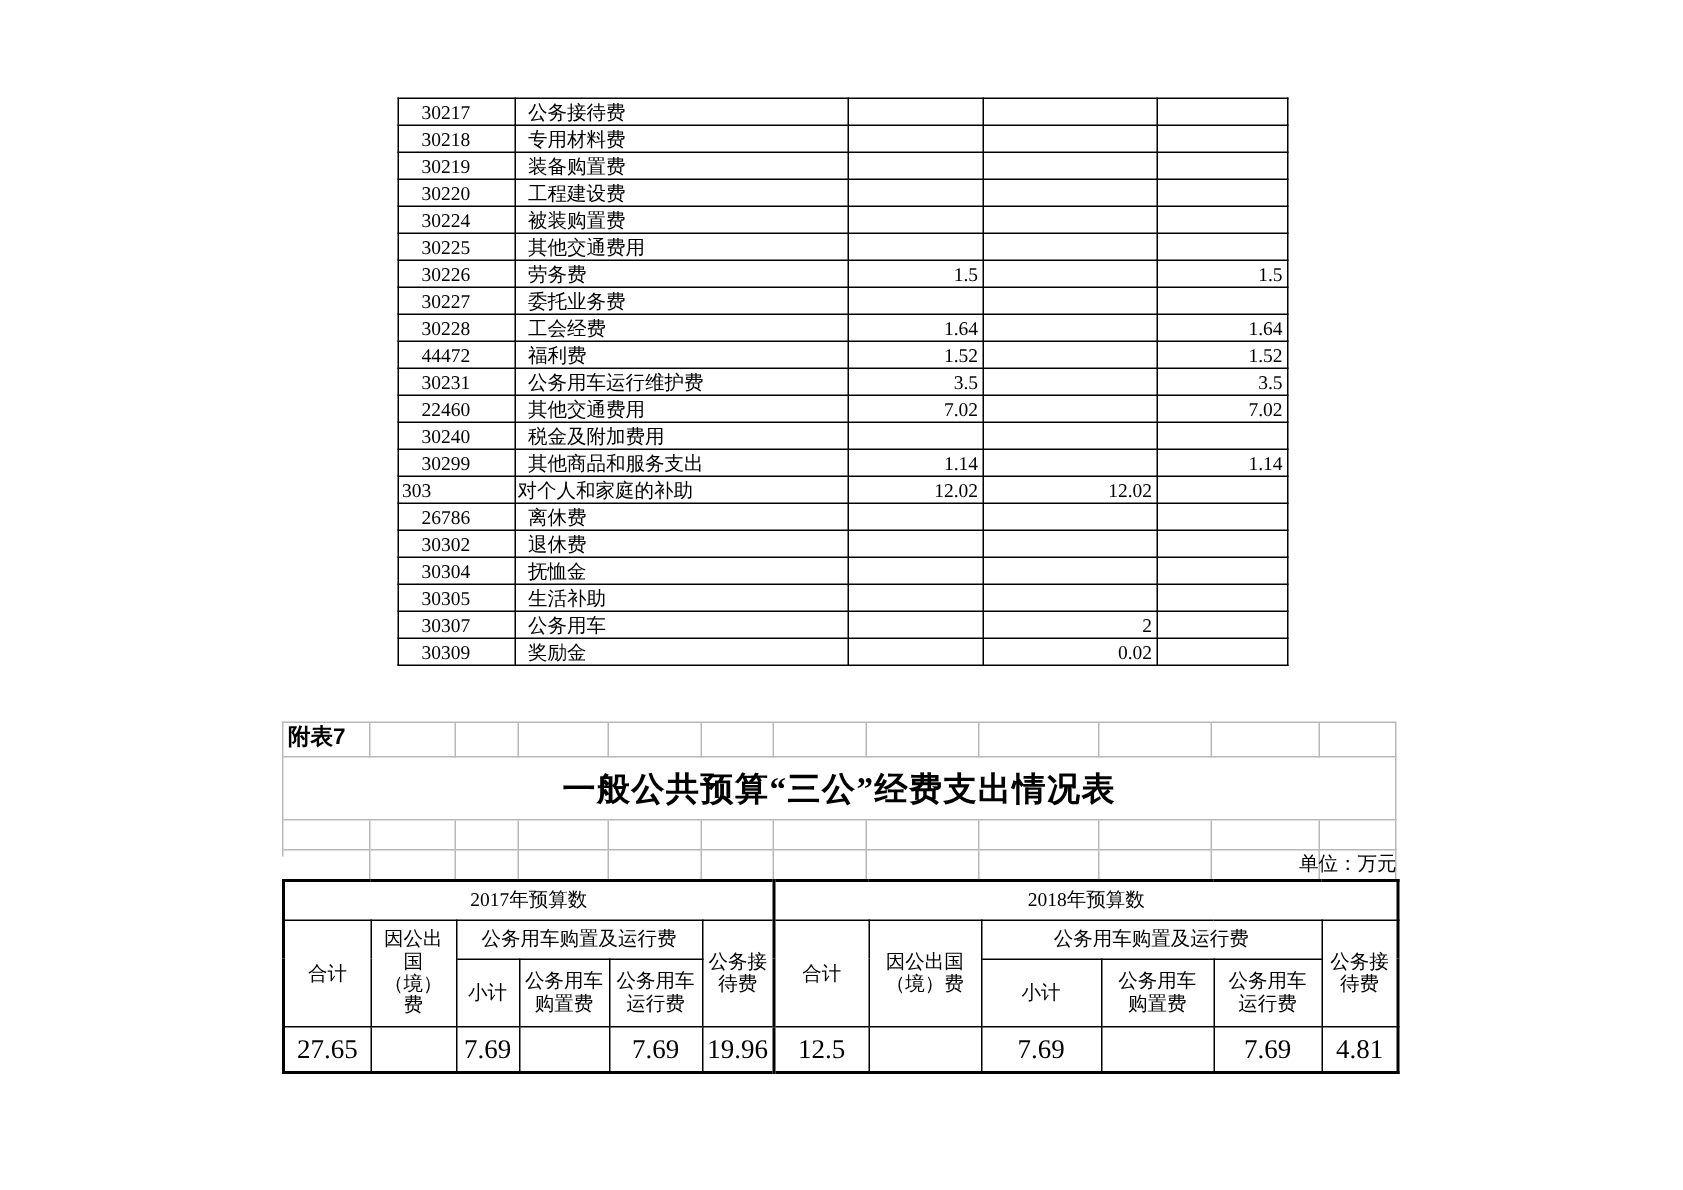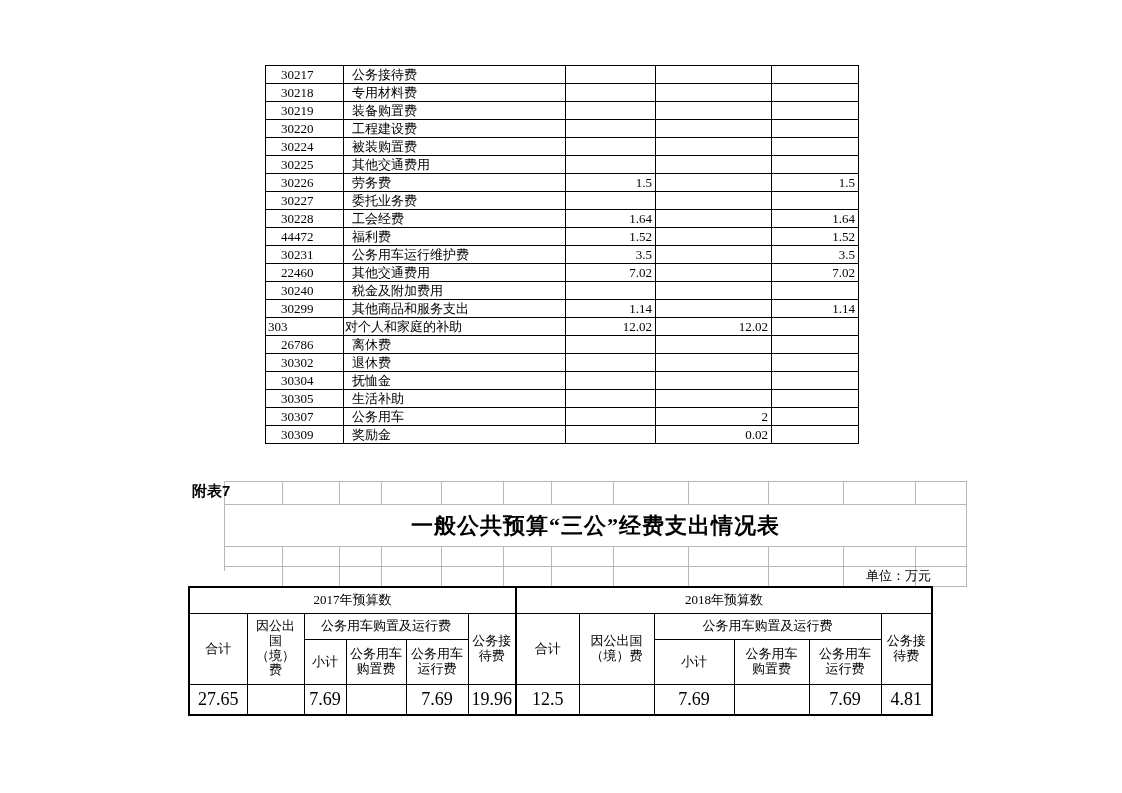--- a/index.html
+++ b/index.html
@@ -23,21 +23,21 @@
   }
   #budget-table td.code.lv1 { padding-left:15px; }
   #budget-table td.code.lv0 { padding-left:2px; }
   #budget-table td.name.lv1 { padding-left:8px; }
   #budget-table td.name.lv0 { padding-left:1px; }
   #budget-table td.num { text-align:right; padding-right:3px; }
 
   
   #sheet-grid {
     position:absolute; left:188px; top:481px; width:743px; height:90px;
-    border-top:1px solid #b8b8b8; border-left:1px solid #b8b8b8;margin-left:36px;
+    border-top:1px solid #b8b8b8; border-left:1px solid #b8b8b8;
   }
   .grid-row { display:flex; }
   .gcell { border-right:1px solid #b8b8b8; border-bottom:1px solid #b8b8b8; height:100%; }
   #grid-row-1 { height:23px; }
   #grid-row-3 { height:20px; }
   #grid-row-4 { height:20px; }
   #title-row {
     height:42px; border-right:1px solid #b8b8b8; border-bottom:1px solid #b8b8b8;
     display:flex; align-items:center; justify-content:center;
   }

